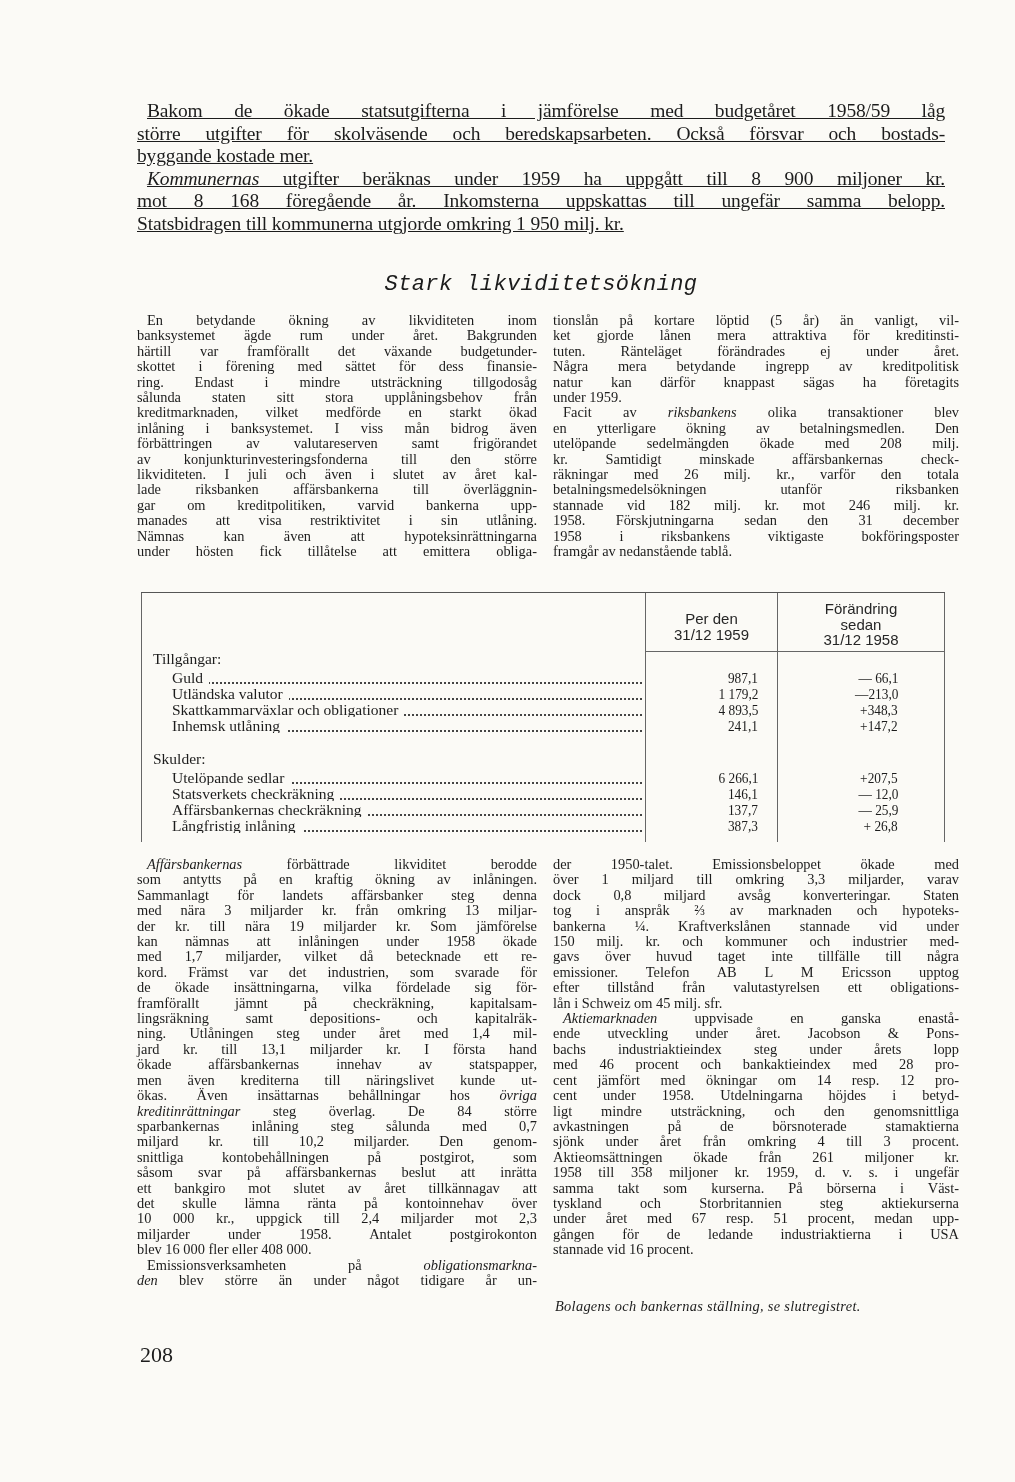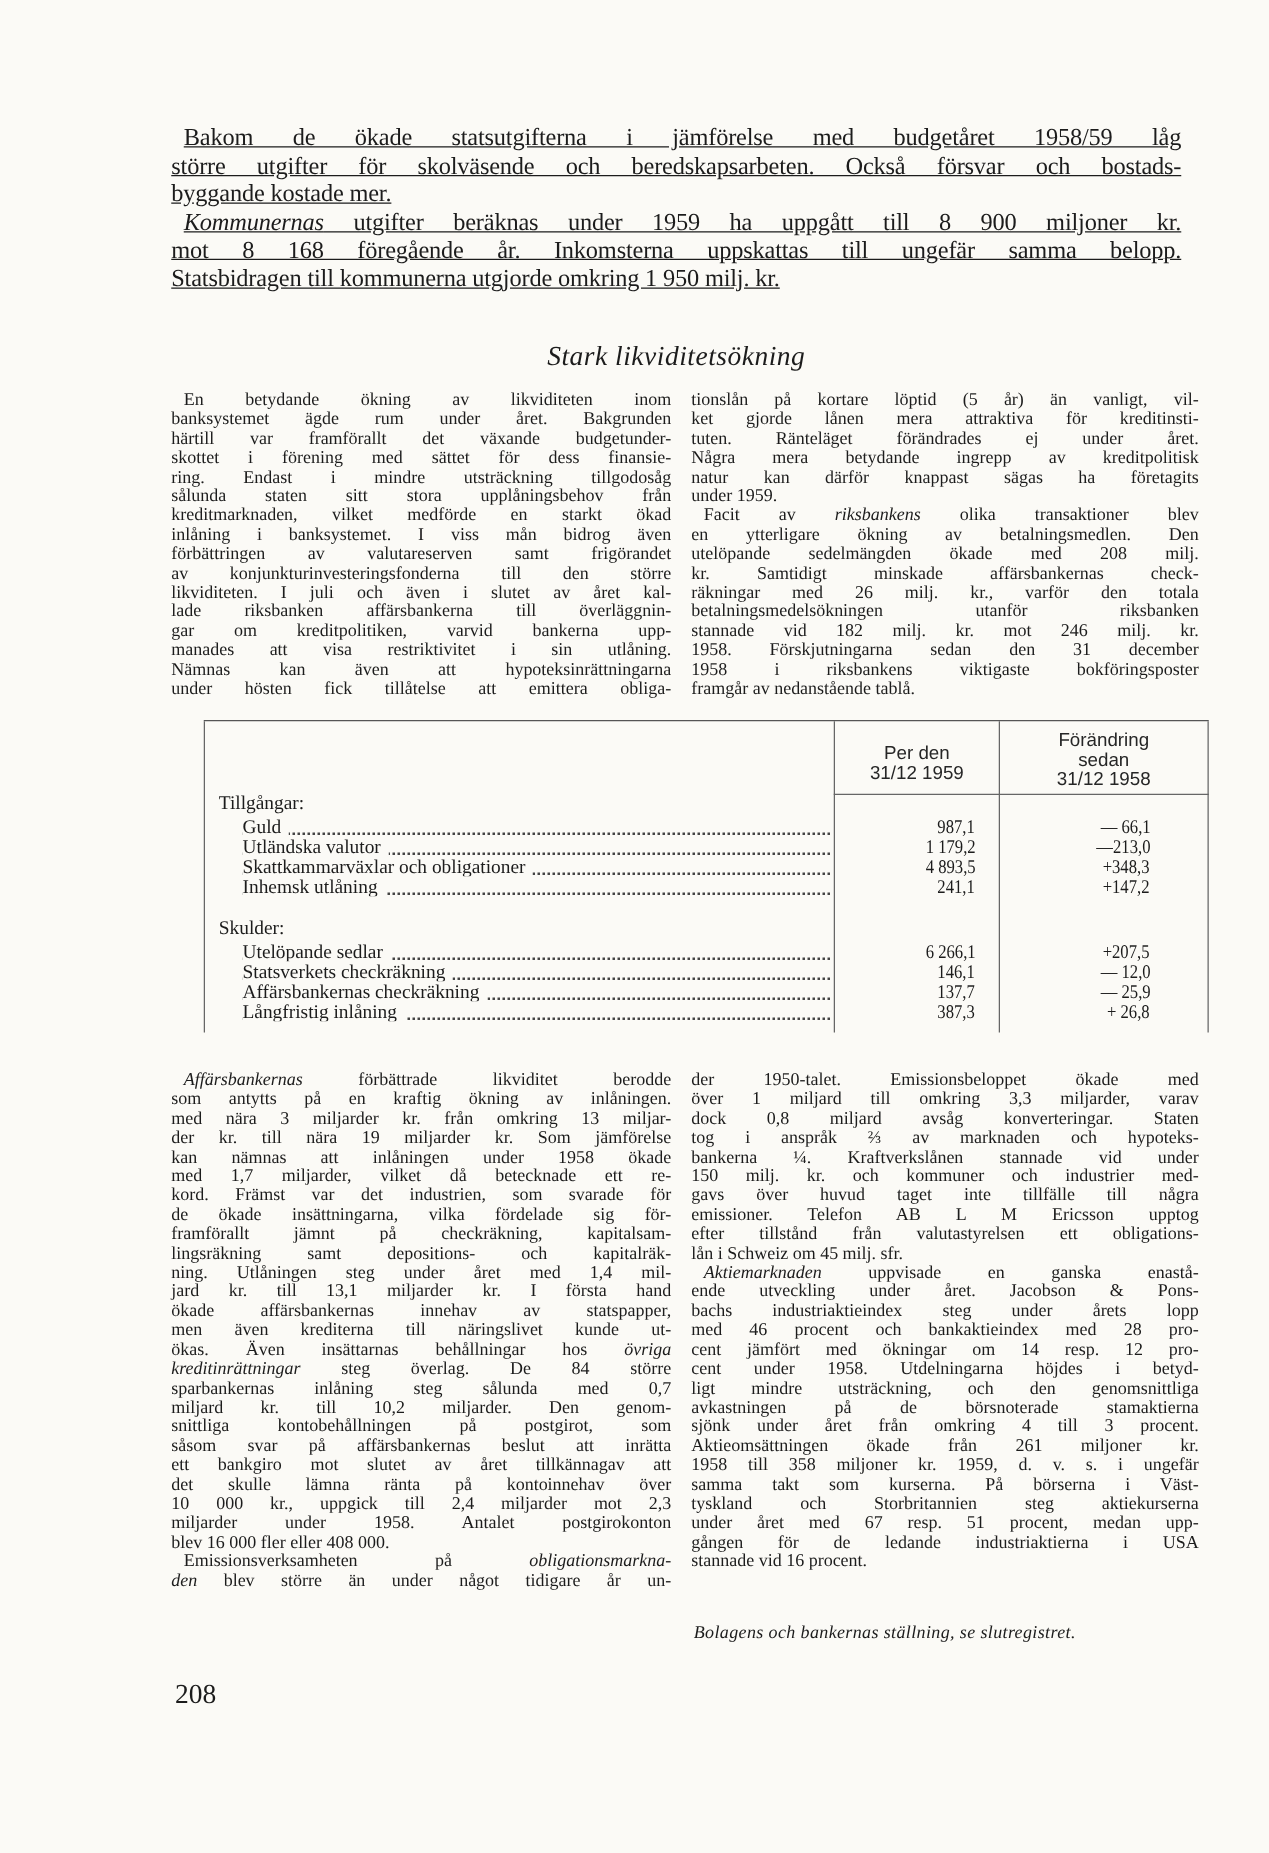--- a/index.html
+++ b/index.html
@@ -19,21 +19,21 @@
     font-size: 19.5px; line-height: 22.6px;
     letter-spacing: -0.15px;
   }
   .intro p { margin: 0; text-align: justify; text-align-last: left; }
   .line { display: block; text-align: justify; text-align-last: justify; white-space: nowrap; text-decoration: underline; }
   .line.last { text-align-last: left; }
 
   .section-title {
     position: absolute; left: 137px; top: 272px; width: 808px;
     text-align: center; font-style: italic;
-    font-size: 22px; letter-spacing: 0.4px;
+    font-size: 22px; letter-spacing: 0.4px; font-family: Liberation Mono, monospace;
   }
 
   .col {
     position: absolute;
     font-size: 14.4px; line-height: 15.4px;
   }
   .col .ln {
     display: block; white-space: nowrap;
     text-align: justify; text-align-last: justify;
   }
@@ -50,23 +50,22 @@
     position: absolute; left: 555px; top: 1298px;
     font-style: italic; font-size: 14.4px; letter-spacing: 0.3px;
   }
   .page-number {
     position: absolute; left: 140px; top: 1342px;
     font-size: 22px;
   }
 
   
   .tbl {
-    position: absolute; left: 141px; top: 576px; width: 804px; height: 249px;
+    position: absolute; left: 141px; top: 592px; width: 804px; height: 249px;
     border-top: 1.5px solid #555;
-    margin-left: 22px;
   }
   .tbl .vrule { position: absolute; top: 0; bottom: 0; width: 0; border-left: 1px solid #666; }
   .tbl .vr1 { left: 504px; }
   .tbl .vr2 { left: 636px; }
   .tbl .vr0 { left: 0; bottom: 0; top: 0; }
   .tbl .vr3 { left: 803px; }
   .tbl .hunder {
     position: absolute; left: 504px; width: 300px; top: 58px; border-top: 1px solid #666;
   }
   .tbl .hdr {
@@ -211,20 +210,21 @@
     <div class="row" style="top:225px">
       <div class="lab"><span class="txt">Långfristig inlåning</span><span class="dots"></span></div>
       <div class="v1"><span class="sq">387,3</span></div>
       <div class="v2"><span class="sq">+ 26,8</span></div>
     </div>
   </div>
 
   <div class="col" id="col-bot-left">
     <span class="ln ind"><em>Affärsbankernas</em><span> förbättrade likviditet berodde</span></span>
     <span class="ln">som antytts på en kraftig ökning av inlåningen.</span>
+    <span class="ln">Sammanlagt för landets affärsbanker steg denna</span>
     <span class="ln">med nära 3 miljarder kr. från omkring 13 miljar-</span>
     <span class="ln">der kr. till nära 19 miljarder kr. Som jämförelse</span>
     <span class="ln">kan nämnas att inlåningen under 1958 ökade</span>
     <span class="ln">med 1,7 miljarder, vilket då betecknade ett re-</span>
     <span class="ln">kord. Främst var det industrien, som svarade för</span>
     <span class="ln">de ökade insättningarna, vilka fördelade sig för-</span>
     <span class="ln">framförallt jämnt på checkräkning, kapitalsam-</span>
     <span class="ln">lingsräkning samt depositions- och kapitalräk-</span>
     <span class="ln">ning. Utlåningen steg under året med 1,4 mil-</span>
     <span class="ln">jard kr. till 13,1 miljarder kr. I första hand</span>

